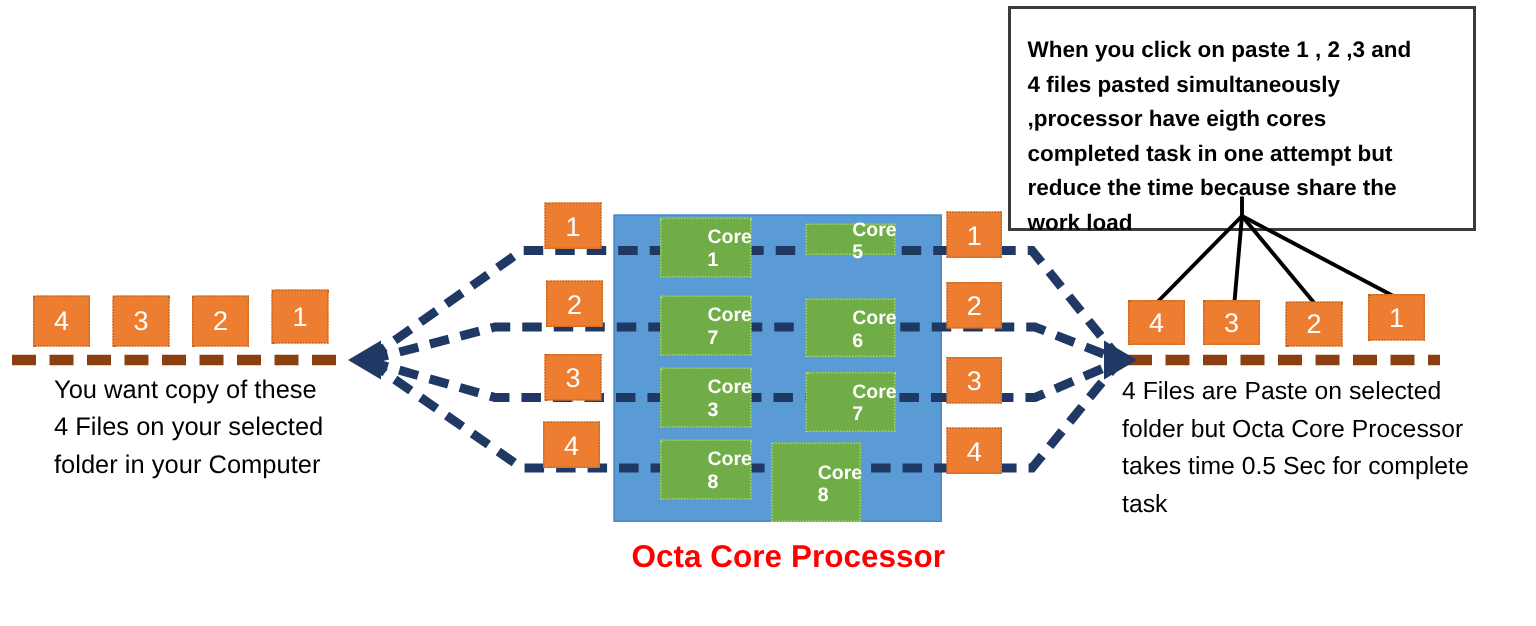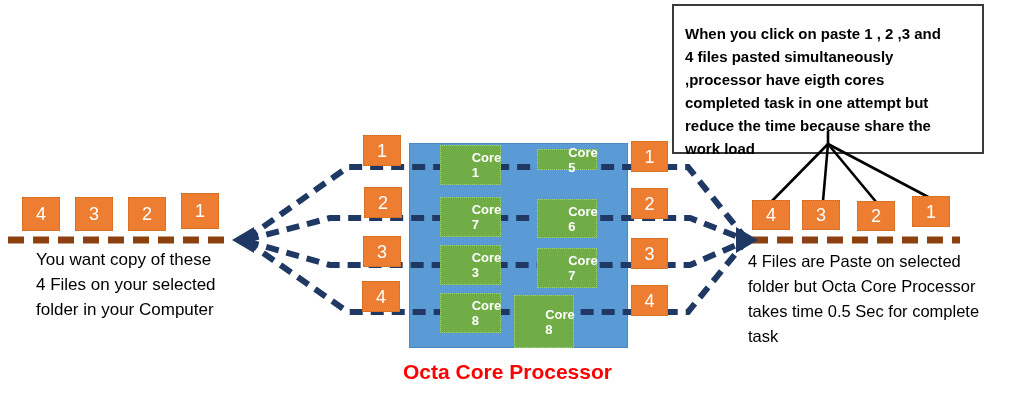--- a/index.html
+++ b/index.html
@@ -29,21 +29,21 @@
     font-size:17px;line-height:25px;white-space:pre-line;
   }
   .note-box{
     position:absolute;z-index:1;left:672px;top:4px;width:312px;height:150px;
     background:#ffffff;border:2px solid #3a3a3a;box-sizing:border-box;
     padding:16px 11px;color:#000000;font-weight:700;
     font-size:15px;line-height:23px;white-space:pre-line;
   }
   .diagram-title{
     position:absolute;z-index:3;left:385px;top:360px;width:245px;
-    text-align:center;color:#FF0000;font-weight:700;font-size:21px;
+    text-align:right;color:#FF0000;font-weight:700;font-size:21px;
   }
 </style>
 </head>
 <body>
 
 <div id="stage">
 
   <div class="note-box">When you click on paste 1 , 2 ,3 and
 4 files pasted  simultaneously
 ,processor have eigth cores

